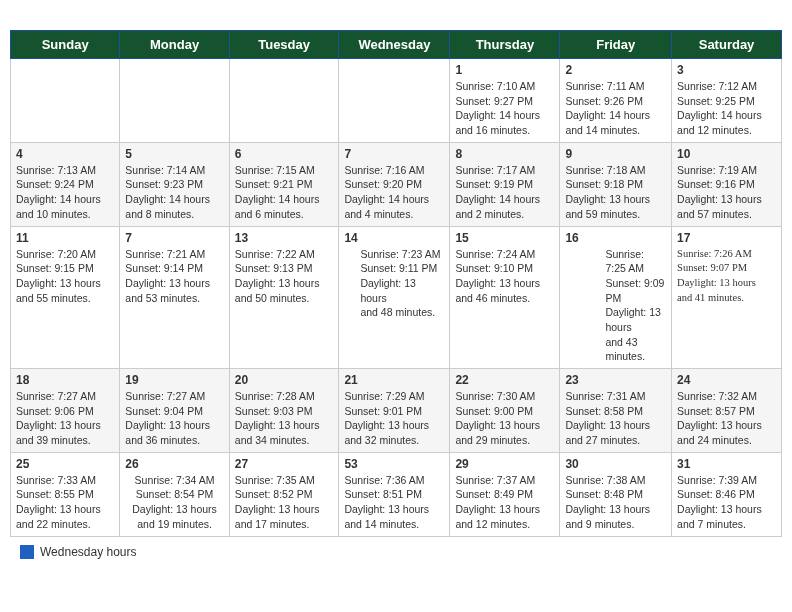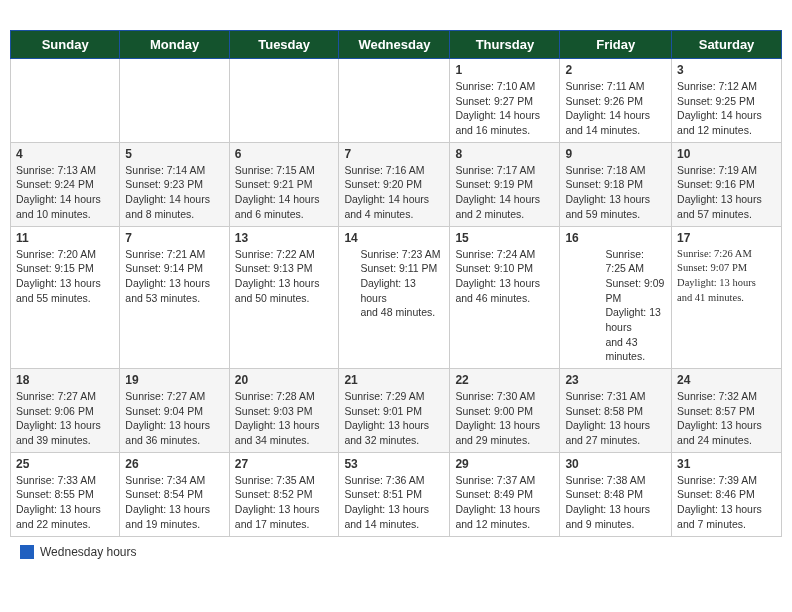--- a/index.html
+++ b/index.html
@@ -305,21 +305,21 @@
       <tr>
         <td>
           <span class="day-num">25</span>
           <div class="day-info" style="white-space: pre-line;">Sunrise: 7:33 AM
 Sunset: 8:55 PM
 Daylight: 13 hours
 and 22 minutes.</div>
         </td>
         <td>
           <span class="day-num">26</span>
-          <div class="day-info" style="white-space: pre-line;">Sunrise: 7:34 AM
+          <div class="day-info" style="white-space: pre-line; text-align: center;">Sunrise: 7:34 AM
 Sunset: 8:54 PM
 Daylight: 13 hours
 and 19 minutes.</div>
         </td>
         <td>
           <span class="day-num">27</span>
           <div class="day-info" style="white-space: pre-line;">Sunrise: 7:35 AM
 Sunset: 8:52 PM
 Daylight: 13 hours
 and 17 minutes.</div>

